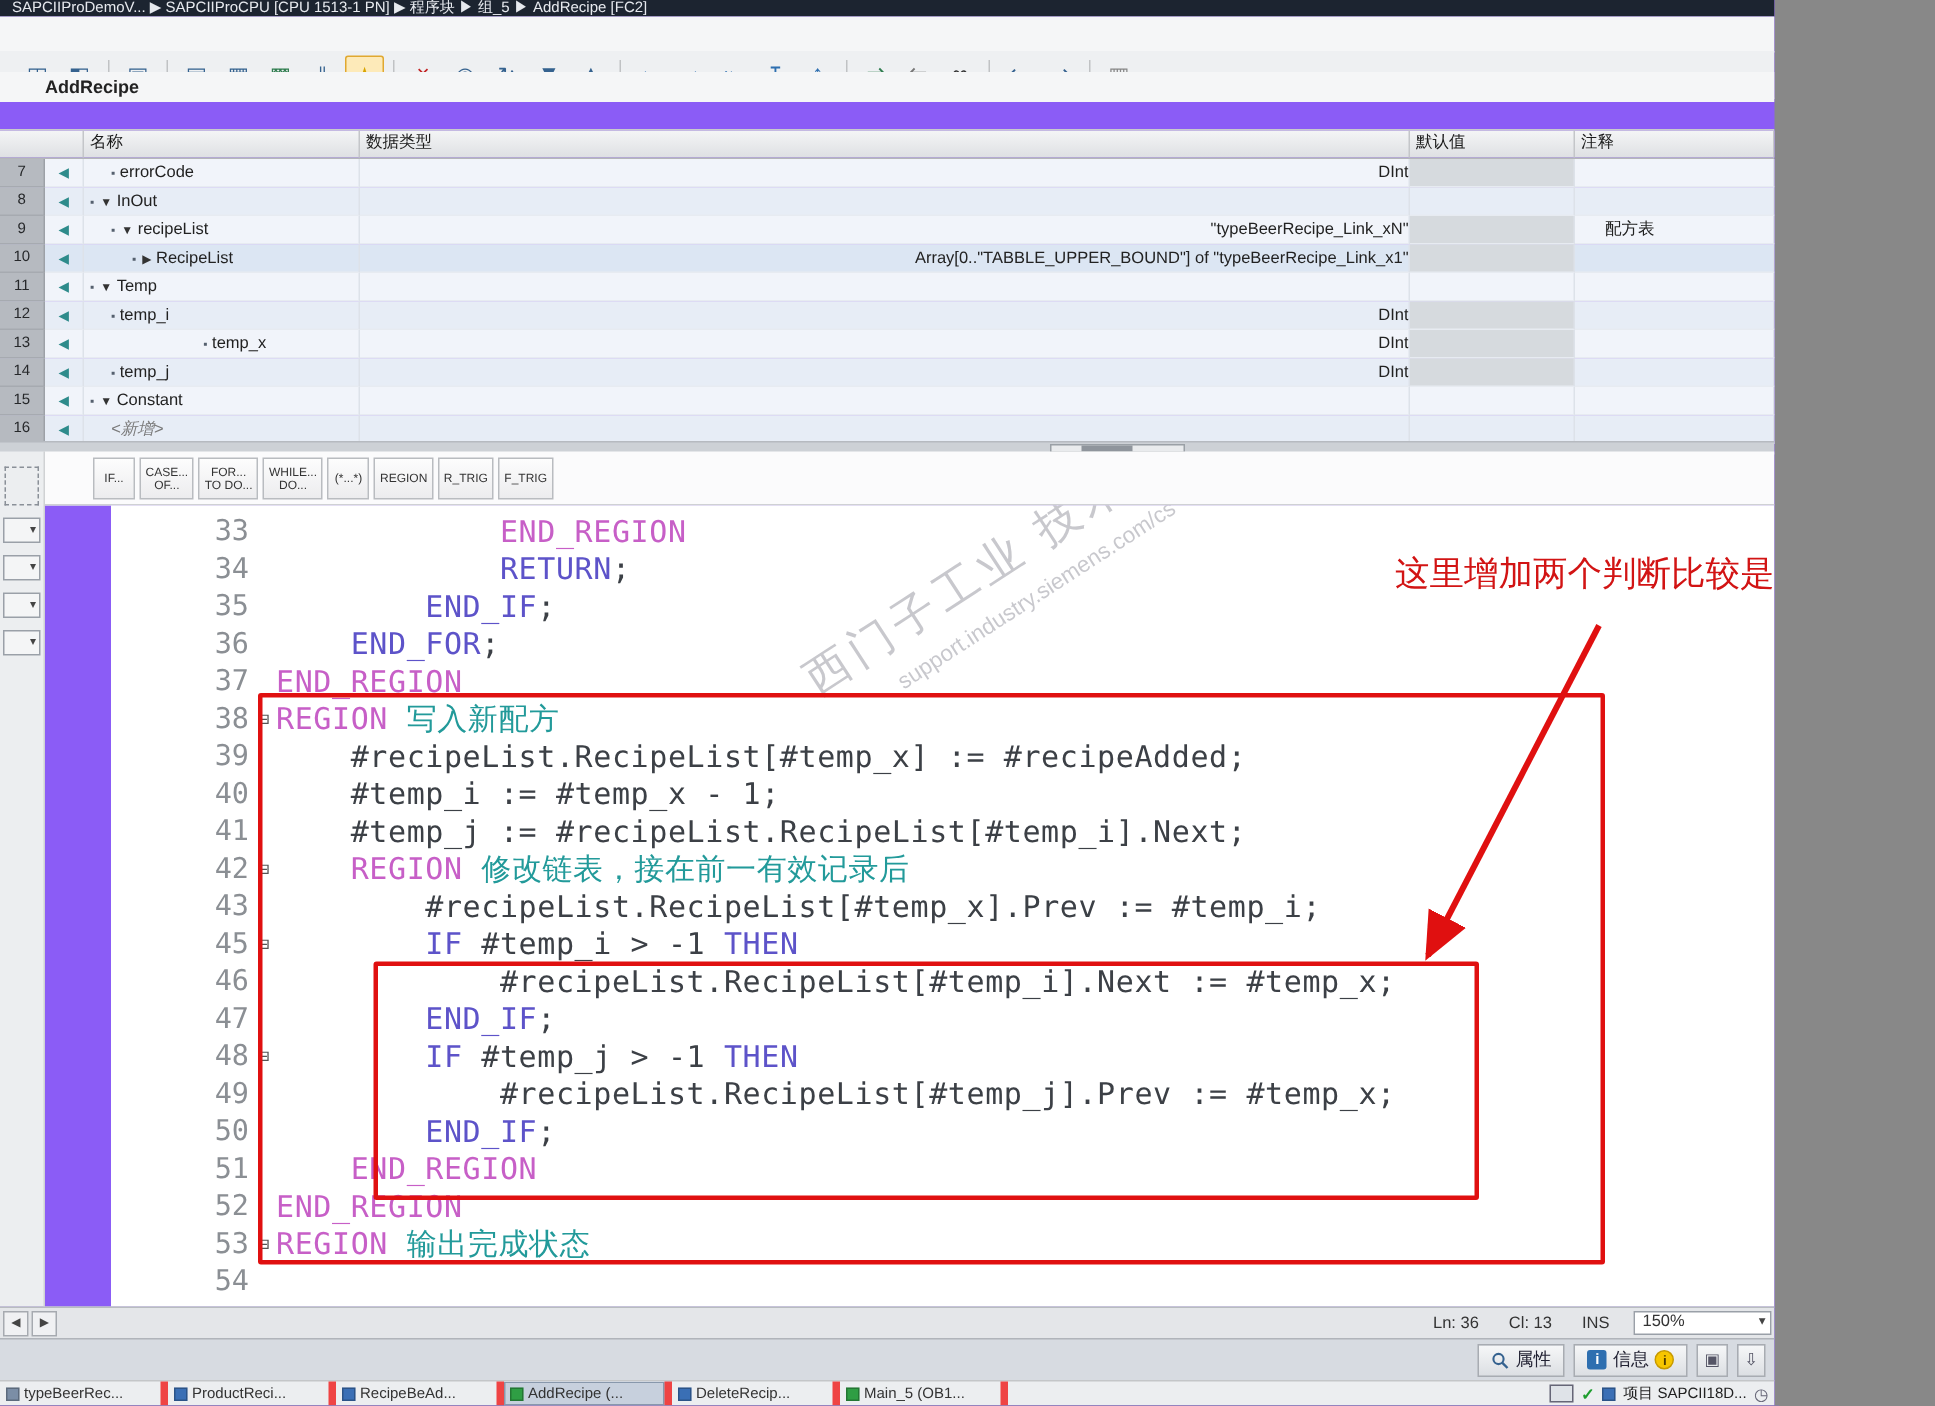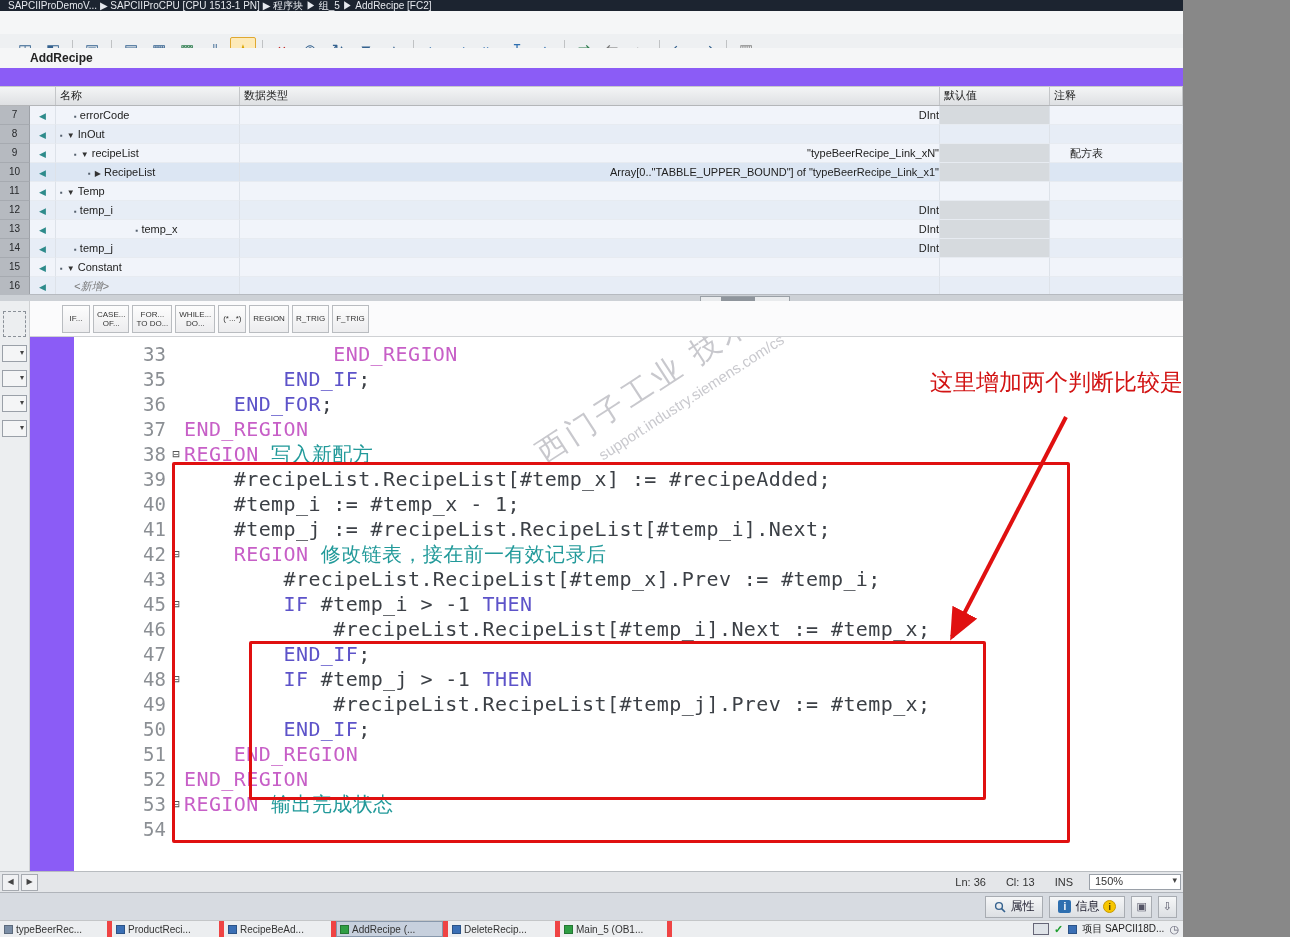--- a/index.html
+++ b/index.html
@@ -360,20 +360,25 @@
     </div>
 
   <div class="editor">
     <div id="code">
         <div class="cline">
           <span class="lnum">33</span>
           <span class="fold"></span>
           <span class="ctext"><span>            </span><span class="tk-kwr">END_REGION</span></span>
         </div>
         <div class="cline">
+          <span class="lnum">34</span>
+          <span class="fold"></span>
+          <span class="ctext"><span>            </span><span class="tk-kw">RETURN</span><span class="tk-id">;</span></span>
+        </div>
+        <div class="cline">
           <span class="lnum">35</span>
           <span class="fold"></span>
           <span class="ctext"><span>        </span><span class="tk-kw">END_IF</span><span class="tk-id">;</span></span>
         </div>
         <div class="cline">
           <span class="lnum">36</span>
           <span class="fold"></span>
           <span class="ctext"><span>    </span><span class="tk-kw">END_FOR</span><span class="tk-id">;</span></span>
         </div>
         <div class="cline">

